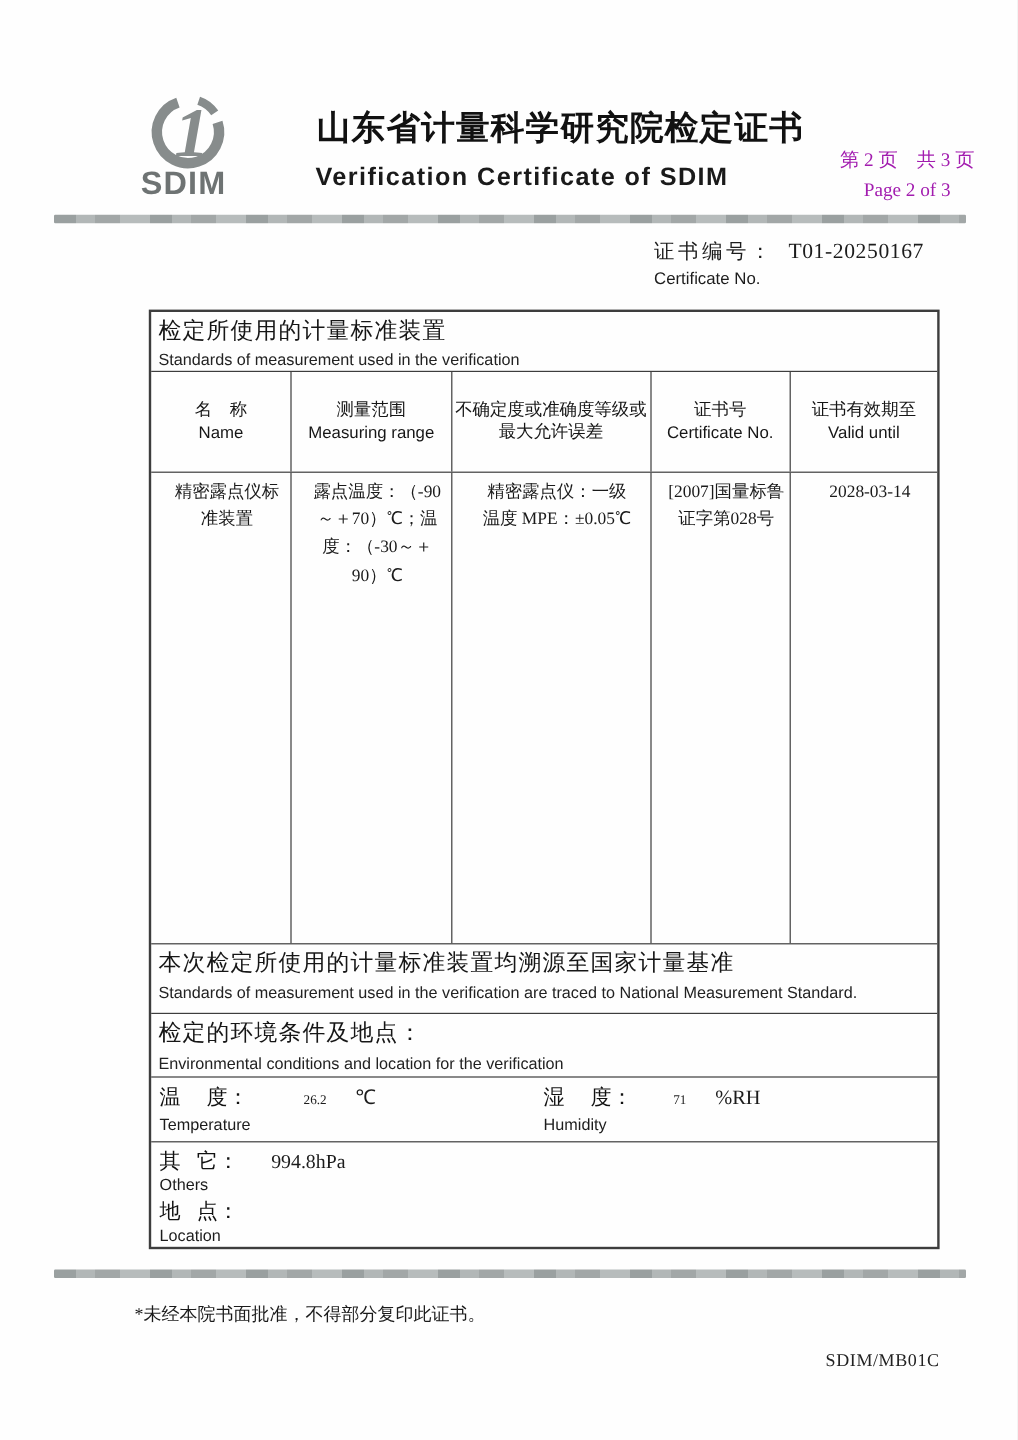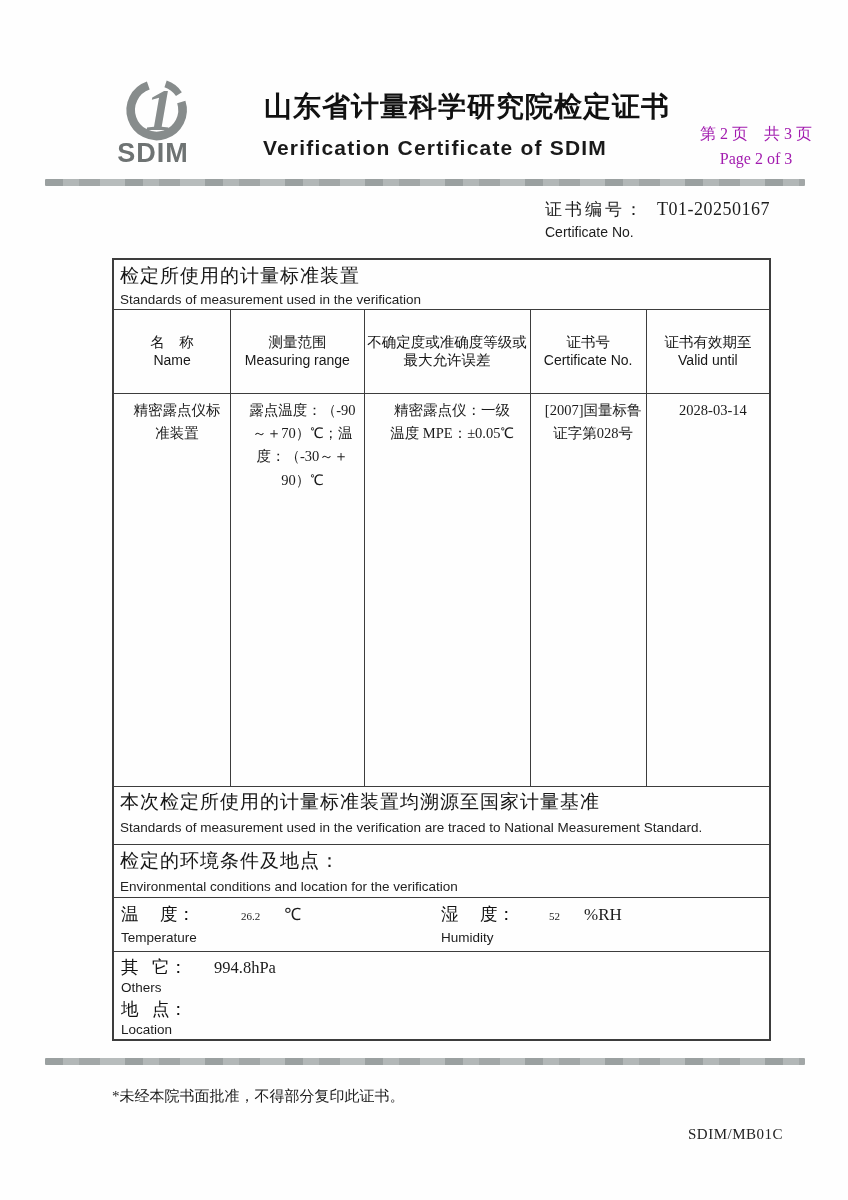--- a/index.html
+++ b/index.html
@@ -42,21 +42,21 @@
 
   
   .certno { position:absolute; left:545px; top:198px; }
   .certno-line1 { display:flex; align-items:baseline; }
   .certno-label { font-size:17px; letter-spacing:3px; }
   .certno-value { font-size:18px; margin-left:12px; letter-spacing:.5px; }
   .certno-en { font-family:"Liberation Sans", sans-serif; font-size:14px; margin-top:3px; }
 
   
   .doc-table {
-    position:absolute; left:112px; top:258px; width:659px; height:783px;
+    position:absolute; left:124px; top:258px; width:659px; height:783px;
     border:2px solid #3d3d3d;
   }
   .t-row { border-bottom:1.5px solid #3d3d3d; }
   .sec-cn { font-family:"Liberation Sans", sans-serif; font-size:19px; letter-spacing:1px; color:#161616; }
   .sec-en { font-family:"Liberation Sans", sans-serif; font-size:13.5px; color:#222; }
 
   .row-sechead { height:50px; padding:3px 6px 0 6px; }
   .row-sechead .sec-en { margin-top:3px; }
 
   .cols { display:flex; }
@@ -206,21 +206,21 @@
           <span class="env-unit">℃</span>
         </div>
         <div class="env-en">Temperature</div>
       </div>
       <div class="env-group right">
         <div class="env-line">
           <span class="spread w-temp">
             <span>湿</span>
             <span>度：</span>
           </span>
-          <span class="env-value">52</span>
+          <span class="env-value">71</span>
           <span class="env-unit">%RH</span>
         </div>
         <div class="env-en">Humidity</div>
       </div>
     </div>
 
     <div class="t-row row-others">
       <div class="kv-block">
         <div class="kv-line">
           <span class="spread w-other">

